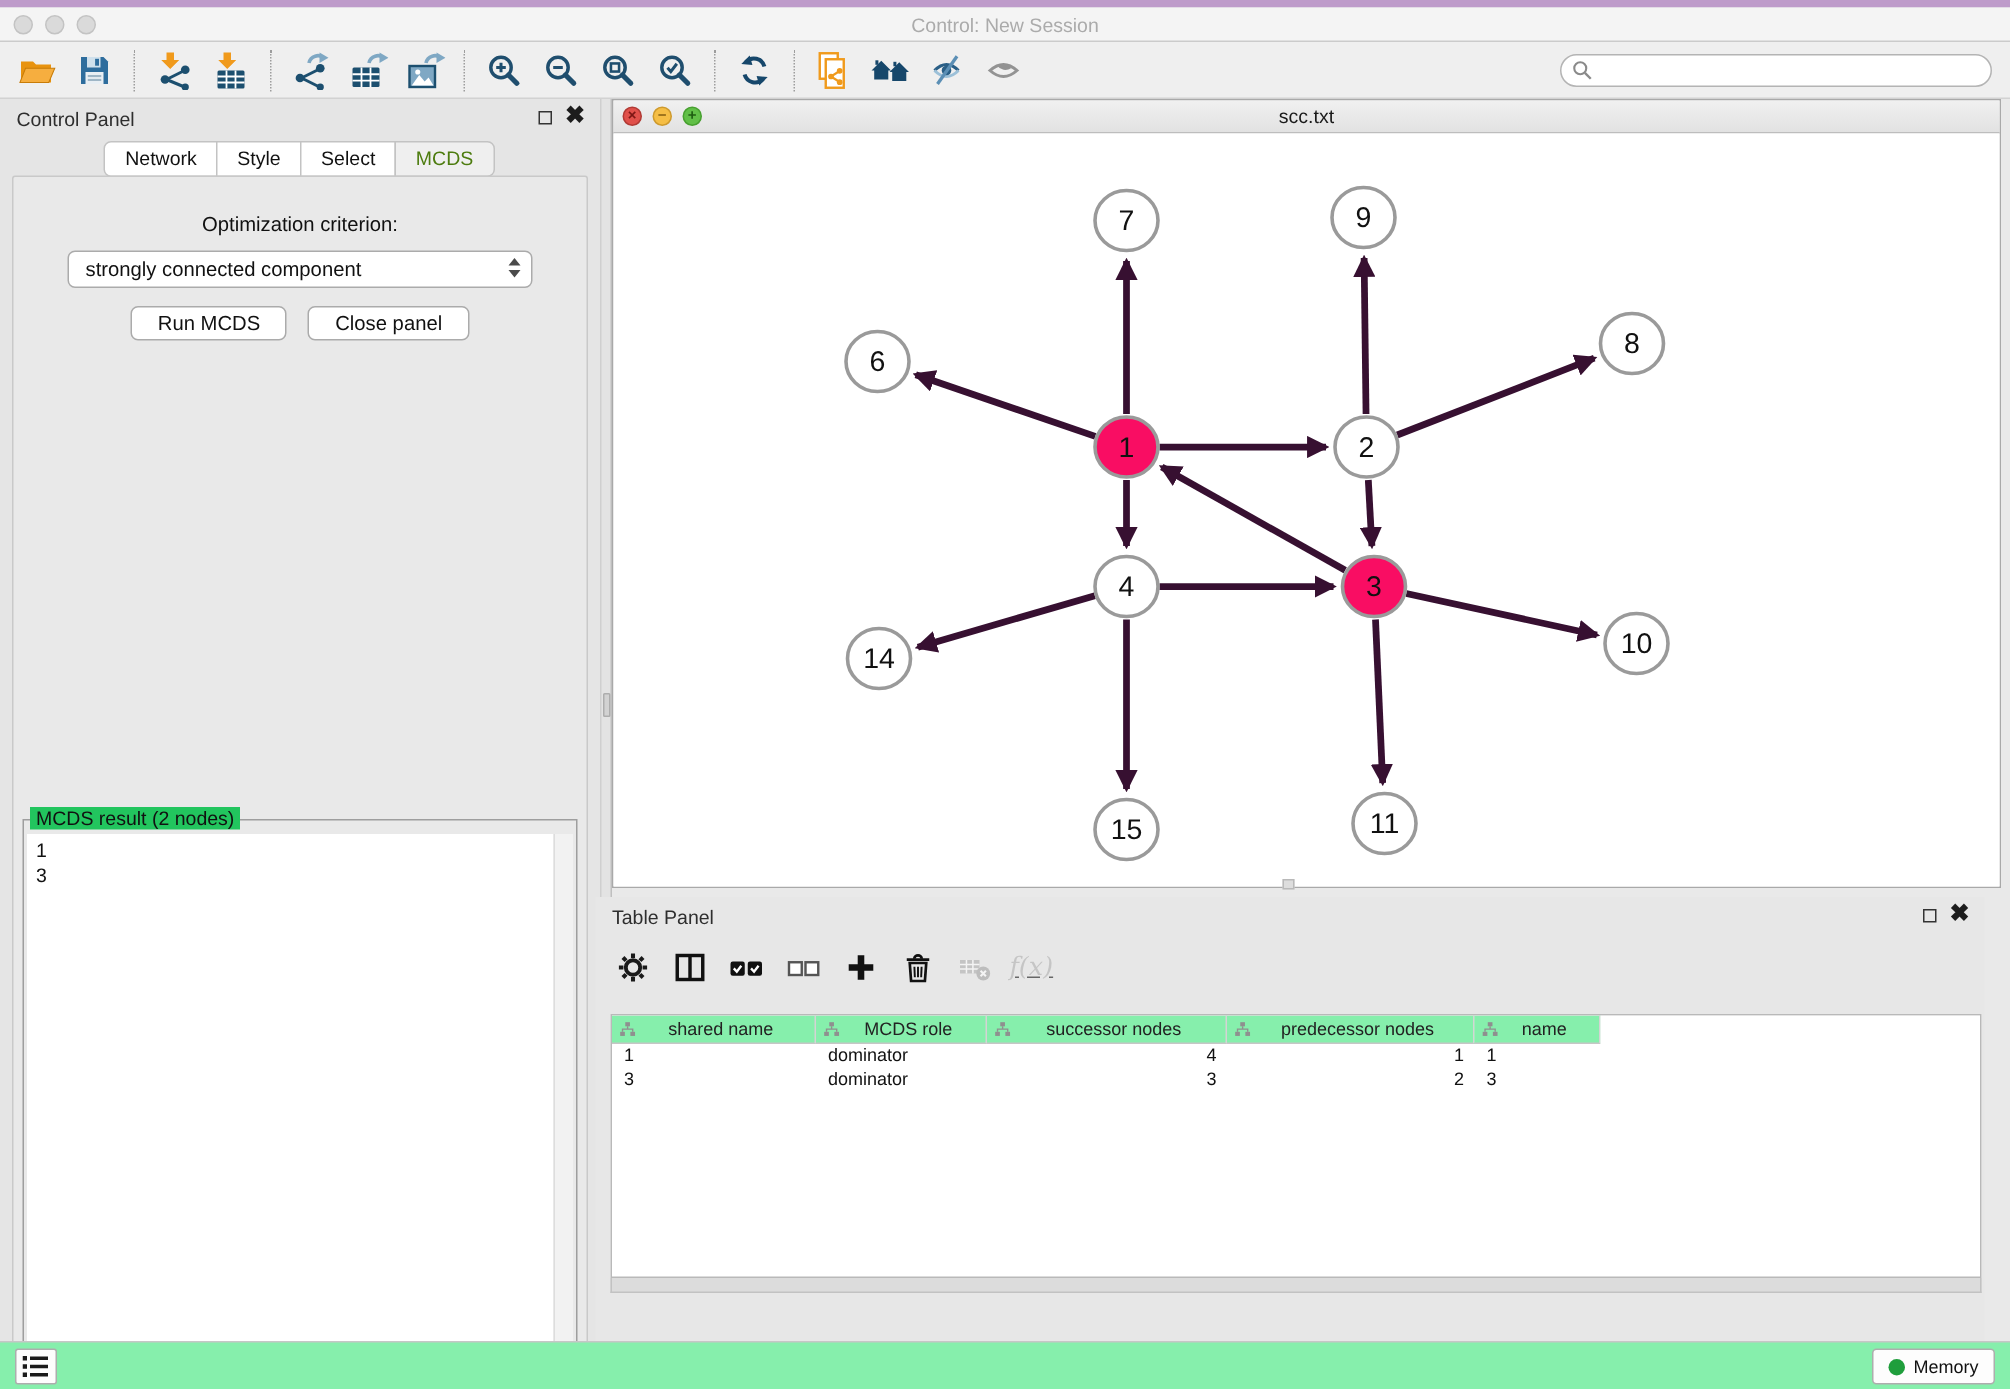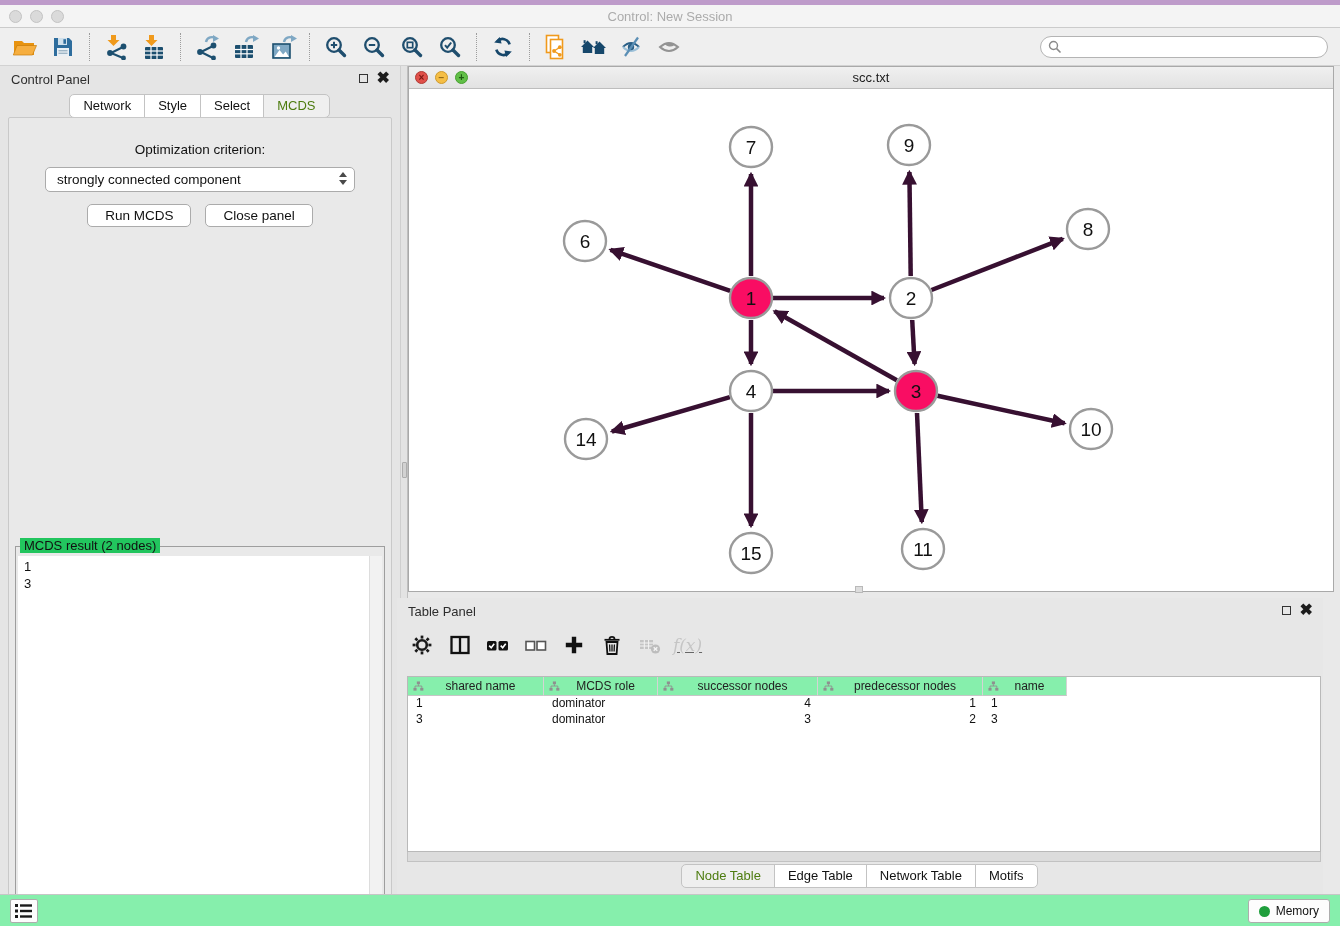--- a/index.html
+++ b/index.html
@@ -567,26 +567,20 @@
         <div class="trow">
           <div class="td al" style="width: 136px;">3</div>
           <div class="td al" style="width: 114px;">dominator</div>
           <div class="td ar" style="width: 160px;">3</div>
           <div class="td ar" style="width: 165px;">2</div>
           <div class="td al" style="width: 84px;">3</div>
         </div>
       </div>
   </div>
   <div class="tp-strip"></div>
-  <div class="bottom-tabs">
-      <div class="tab active">Node Table</div>
-      <div class="tab">Edge Table</div>
-      <div class="tab">Network Table</div>
-      <div class="tab">Motifs</div>
-    </div>
 </div>
 
 <div class="status-bar">
   <div class="list-btn">
     <svg width="18" height="14" viewBox="0 0 18 14">
         <g fill="#1A1A1A">
           <rect x="0" y="0" width="3" height="3"></rect>
           <rect x="0" y="5.5" width="3" height="3"></rect>
           <rect x="0" y="11" width="3" height="3"></rect>
         </g>

